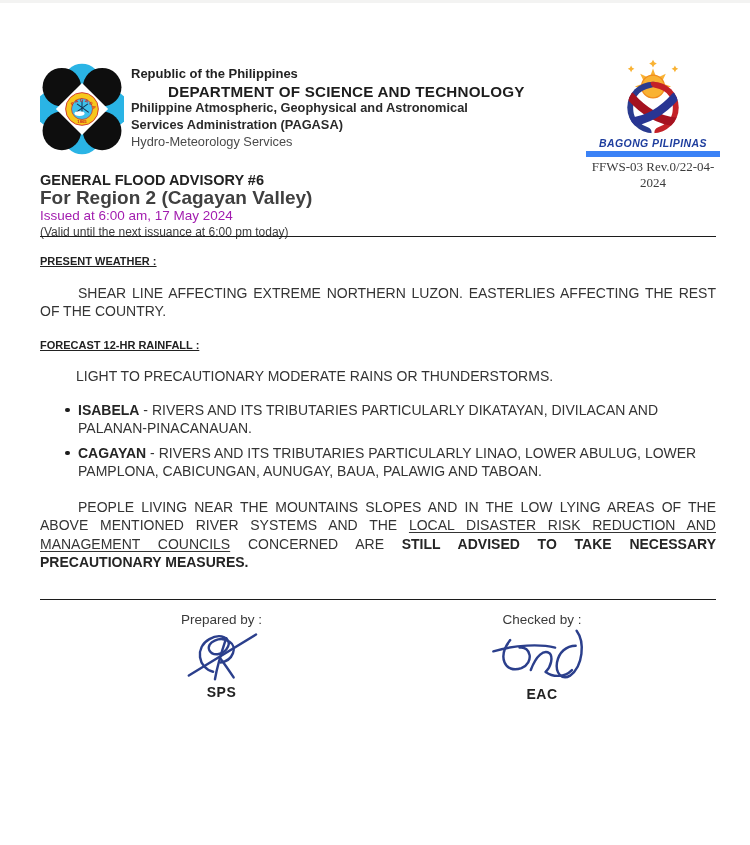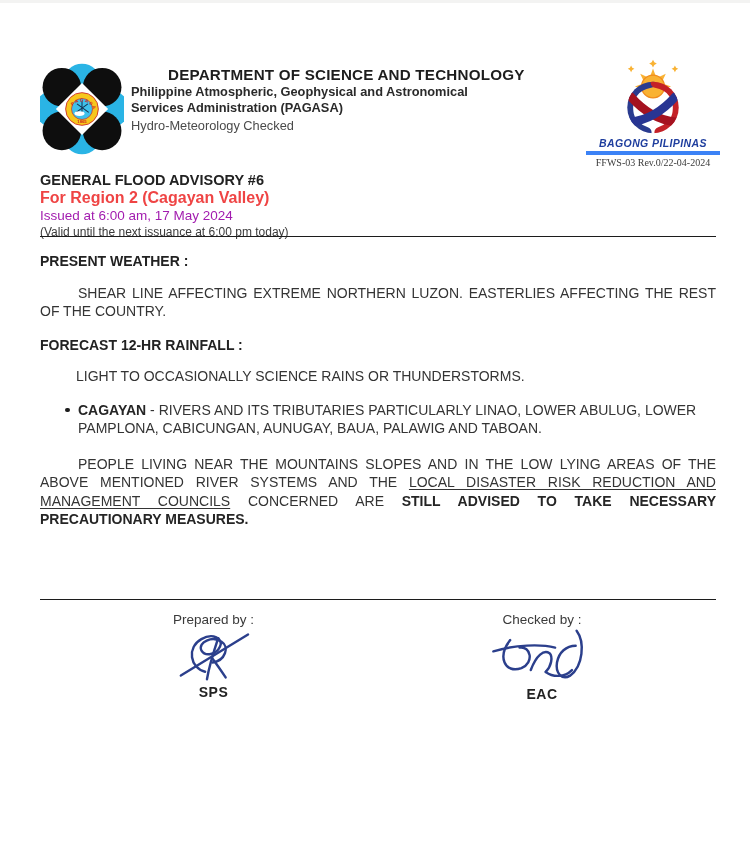--- a/index.html
+++ b/index.html
@@ -12,48 +12,48 @@
   
   .logo-left{position:absolute;left:40px;top:62px;width:84px;height:94px;}
   .agency-block{position:absolute;left:131px;top:66px;line-height:16.5px;}
   .republic{font-size:13px;font-weight:bold;color:#222;}
   .dept{font-size:15.2px;font-weight:bold;color:#1d1d1d;letter-spacing:.2px;margin-top:1px;margin-left:37px;}
   .agency{font-size:12.8px;font-weight:bold;color:#2a2a2a;}
   .division{font-size:12.8px;color:#4a4a4a;margin-top:1px;}
   .right-block{position:absolute;left:586px;top:56px;width:134px;text-align:center;}
   .right-block svg{display:block;margin:0 auto;}
   .bagong-label{font-size:10.5px;font-weight:bold;font-style:italic;color:#1f3e9e;letter-spacing:.4px;margin-top:1px;}
-  .form-ref{font-family:"Liberation Serif",serif;font-size:10px;color:#3b3b3b;border-top:4px solid #3b82f6;margin-top:2px;padding-top:2px;}
+  .form-ref{font-family:"Liberation Serif",serif;font-size:13px;color:#3b3b3b;border-top:6px solid #3b82f6;margin-top:2px;padding-top:2px;}
 
   
   .advisory-head{position:absolute;left:40px;top:171px;}
   .adv-title{font-size:14.5px;font-weight:bold;color:#222;line-height:18px;}
-  .adv-region{font-size:16px;font-weight:bold;color:#ef4444;line-height:18px;}
+  .adv-region{font-size:19px;font-weight:bold;color:#404040;line-height:18px;}
   .adv-issued{font-size:13.5px;line-height:18px;color:#a21caf;}
   .adv-valid{font-size:12px;line-height:15px;color:#3a3a3a;}
   .rule{position:absolute;left:40px;width:676px;height:0;border-top:1.6px solid #1c1c1c;}
   .rule-top{top:236px;}
   .rule-bottom{top:599px;}
 
   
   .doc-body{position:absolute;left:40px;top:246px;width:676px;font-size:14px;line-height:18.5px;}
-  .section-heading{font-size:14px;font-weight:bold;color:#222;margin:6px 0 13px 0;}
+  .section-heading{font-size:11px;font-weight:bold;color:#222;margin:6px 0 13px 0;text-decoration:underline;}
   .p-weather{text-indent:38px;text-align:justify;margin:0 0 15px 0;}
   .p-forecast{padding-left:36px;margin:0 0 15px 0;}
   .wc-list{list-style:none;margin:0 0 17px 0;padding:0 0 0 38px;}
   .wc-list li{position:relative;margin-bottom:6px;}
   .wc-list li::before{content:"";position:absolute;left:-13px;top:7px;width:4.5px;height:4.5px;border-radius:50%;background:#1d1d1d;}
   .bold{font-weight:bold;color:#252525;}
   .p-advice{text-indent:38px;text-align:justify;margin:4px 0 0 0;}
   .u{text-decoration:underline;text-underline-offset:2px;}
 
   
   .signatures{position:absolute;left:0;top:612px;width:750px;height:110px;}
   .sig-col{position:absolute;text-align:center;}
-  .sig-left{left:136px;width:155px;}
+  .sig-left{left:144px;width:155px;}
   .sig-right{left:462px;width:160px;}
   .sig-label{font-size:13.5px;color:#3a3a3a;}
   .sig-scribble{display:block;margin:0 auto;}
   .sig-initials{font-size:14px;font-weight:bold;color:#222;letter-spacing:.5px;margin-top:1px;}
 </style>
 </head>
 <body>
 
 <div class="page">
   <div class="top-band"></div>
@@ -81,24 +81,25 @@
       <text font-size="5.4" font-weight="bold" fill="#cc2222" letter-spacing="1.5">
         <textPath href="#sealArc" startOffset="6">PAGASA</textPath>
       </text>
       <path d="M44 50 L58 60 M57 50 L43 60 M50 47 L50 63" stroke="#13314f" stroke-width="1.2" fill="none"></path>
       <ellipse cx="47" cy="61.5" rx="6" ry="2.8" fill="#ffffff"></ellipse>
       <text x="50" y="72.5" font-size="5" font-weight="bold" fill="#cc2222" text-anchor="middle">1865</text>
     </svg>
   </div>
 
   <div class="agency-block">
+    <div class="republic">Republic of the Philippines</div>
     <div class="dept">DEPARTMENT OF SCIENCE AND TECHNOLOGY</div>
     <div class="agency">Philippine Atmospheric, Geophysical and Astronomical</div>
     <div class="agency">Services Administration (PAGASA)</div>
-    <div class="division">Hydro-Meteorology Checked</div>
+    <div class="division">Hydro-Meteorology Services</div>
   </div>
 
   <div class="right-block">
     <svg width="106" height="80" viewBox="0 0 110 84">
 
       <path d="M32 10 l1.2 2.3 2.3 1.2 -2.3 1.2 -1.2 2.3 -1.2 -2.3 -2.3 -1.2 2.3 -1.2 Z" fill="#f9b233"></path>
       <path d="M55 4 l1.4 2.6 2.6 1.4 -2.6 1.4 -1.4 2.6 -1.4 -2.6 -2.6 -1.4 2.6 -1.4 Z" fill="#f9b233"></path>
       <path d="M78 10 l1.2 2.3 2.3 1.2 -2.3 1.2 -1.2 2.3 -1.2 -2.3 -2.3 -1.2 2.3 -1.2 Z" fill="#f9b233"></path>
 
       <g>
@@ -133,23 +134,24 @@
     <div class="adv-issued">Issued at 6:00 am, 17 May 2024</div>
     <div class="adv-valid">(Valid until the next issuance at 6:00 pm today)</div>
   </div>
   <div class="rule rule-top"></div>
 
   <div class="doc-body">
     <div class="section-heading">PRESENT WEATHER :</div>
     <p class="p-weather">SHEAR LINE AFFECTING EXTREME NORTHERN LUZON. EASTERLIES AFFECTING THE REST OF THE COUNTRY.</p>
 
     <div class="section-heading">FORECAST 12-HR RAINFALL :</div>
-    <p class="p-forecast">LIGHT TO OCCASIONALLY SCIENCE RAINS OR THUNDERSTORMS.</p>
+    <p class="p-forecast">LIGHT TO PRECAUTIONARY MODERATE RAINS OR THUNDERSTORMS.</p>
 
     <ul class="wc-list">
+      <li><span class="bold">ISABELA</span><span> - RIVERS AND ITS TRIBUTARIES PARTICULARLY DIKATAYAN, DIVILACAN AND PALANAN-PINACANAUAN.</span></li>
       <li><span class="bold">CAGAYAN</span><span> - RIVERS AND ITS TRIBUTARIES PARTICULARLY LINAO, LOWER ABULUG, LOWER PAMPLONA, CABICUNGAN, AUNUGAY, BAUA, PALAWIG AND TABOAN.</span></li>
     </ul>
 
     <p class="p-advice"><span>PEOPLE LIVING NEAR THE MOUNTAINS SLOPES AND IN THE LOW LYING AREAS OF THE ABOVE MENTIONED RIVER SYSTEMS AND THE </span><span class="u">LOCAL DISASTER RISK REDUCTION AND MANAGEMENT COUNCILS</span><span> CONCERNED ARE </span><span class="bold">STILL ADVISED TO TAKE NECESSARY PRECAUTIONARY MEASURES.</span></p>
   </div>
 
   <div class="rule rule-bottom"></div>
 
   <div class="signatures">
     <div class="sig-col sig-left">

